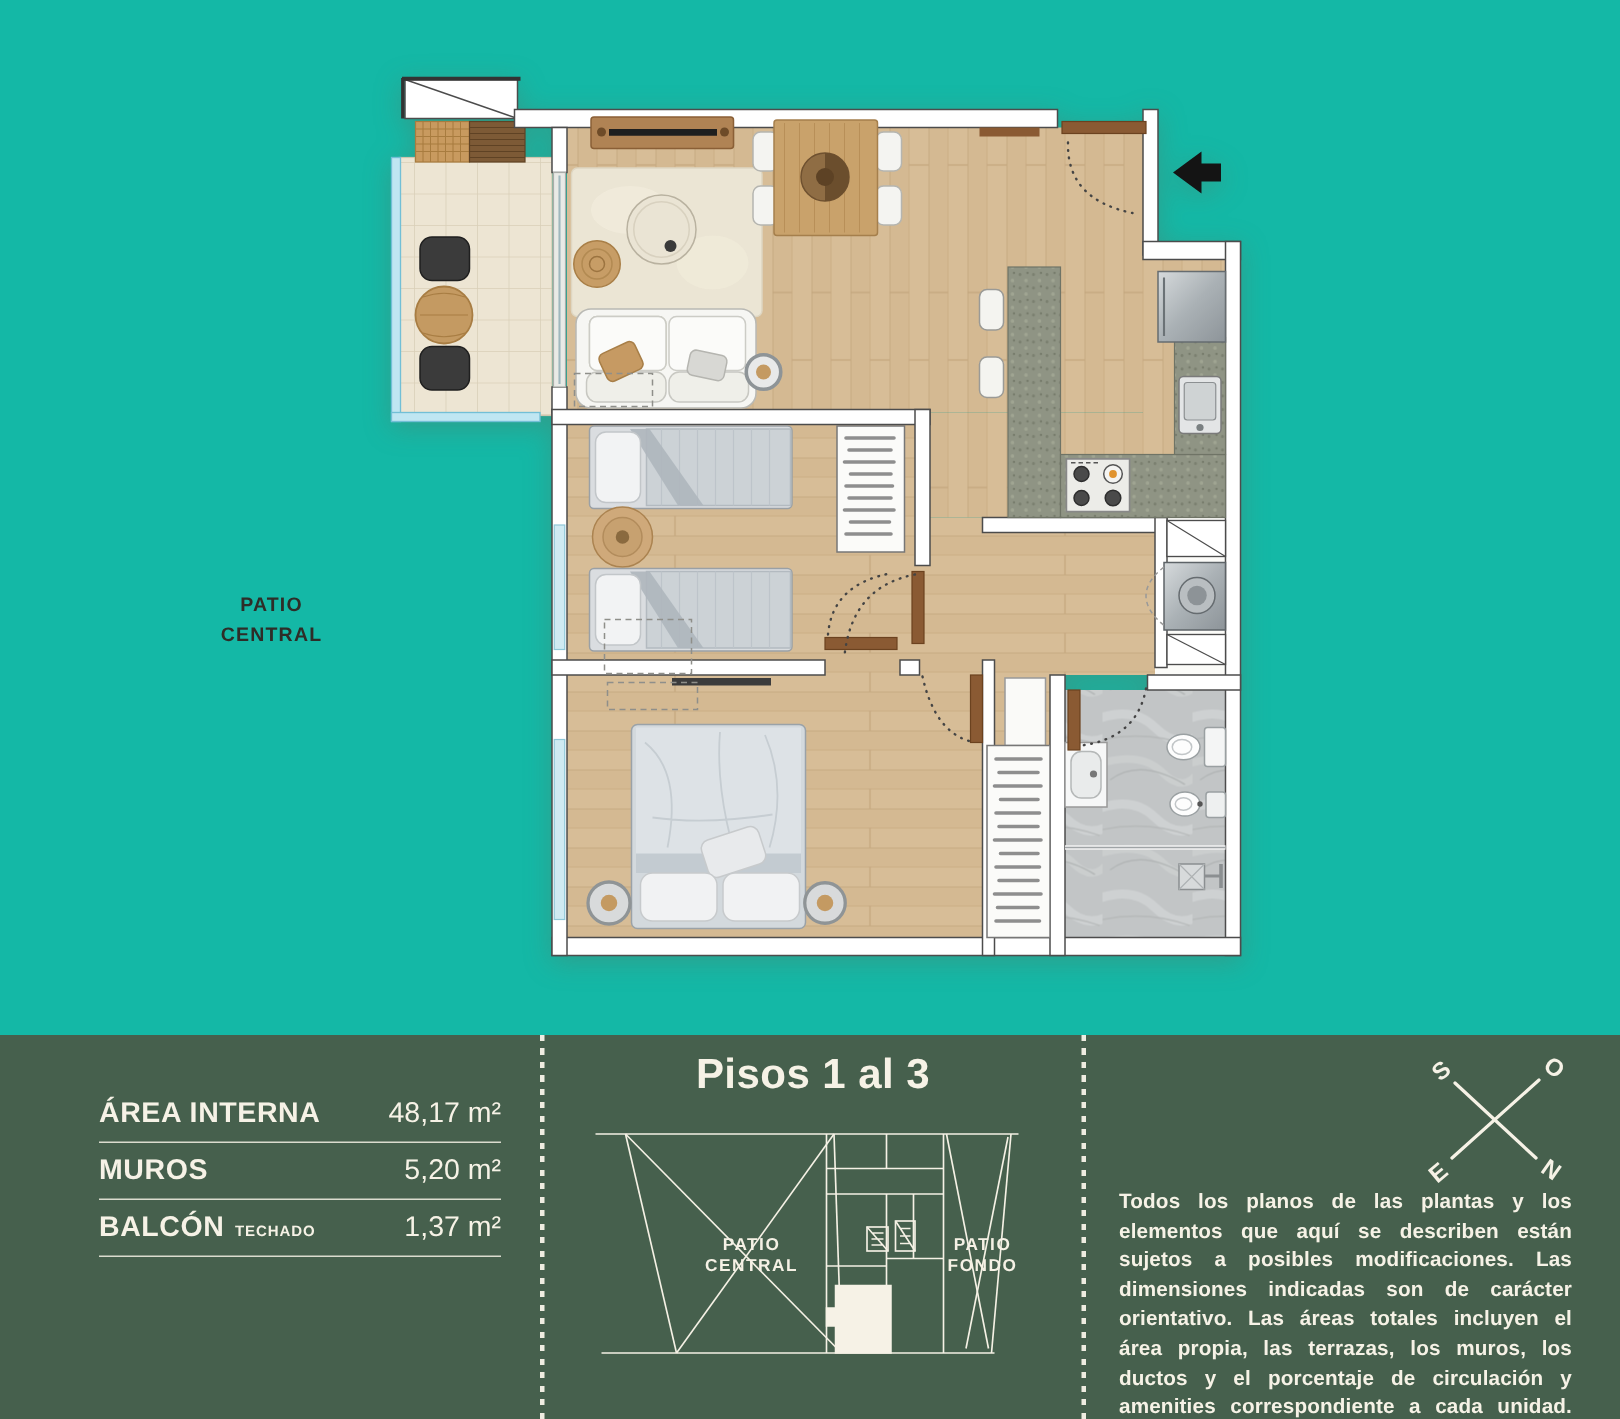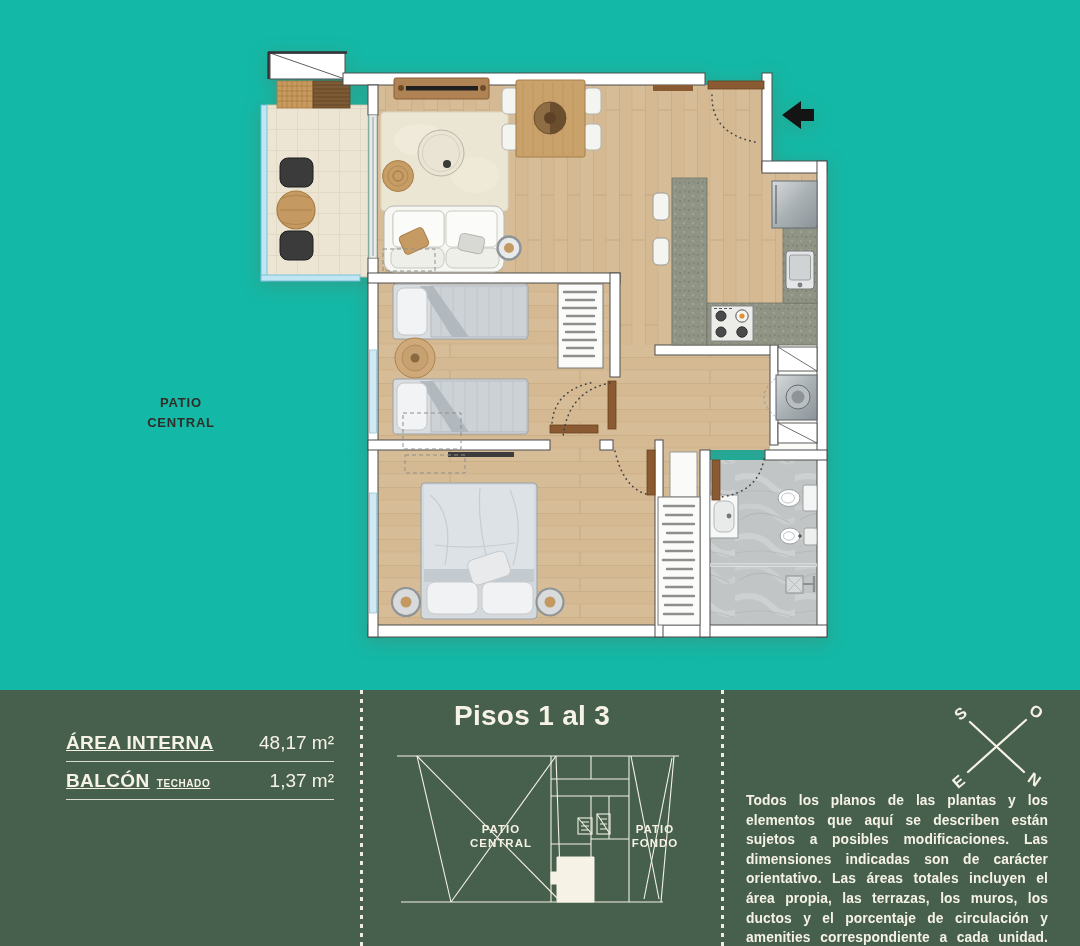--- a/index.html
+++ b/index.html
@@ -9,24 +9,24 @@
   .patio-label{position:absolute;left:126px;top:393px;width:110px;text-align:center;
                color:#2e2d28;font-size:13px;font-weight:600;letter-spacing:.8px;line-height:1.55;}
   #floorplan{position:absolute;left:255px;top:45px;filter:drop-shadow(0 4px 9px rgba(110,100,80,.30));}
   
   .panel{position:absolute;left:0;top:690px;width:1080px;height:256px;background:#46604D;color:#F6F2E6;}
   .vdash{position:absolute;top:0;bottom:0;width:3px;
          background:repeating-linear-gradient(to bottom,rgba(248,244,233,.95) 0 4px,transparent 4px 9px);}
   .areas{position:absolute;left:66px;top:34px;width:268px;}
   .arow{display:flex;justify-content:space-between;align-items:baseline;padding:8px 0 7px;}
   .arow.b{border-bottom:1.5px solid rgba(246,242,230,.85);}
-  .alabel{font-weight:bold;font-size:19px;letter-spacing:.4px;white-space:nowrap;text-decoration:underline;}
+  .alabel{font-weight:bold;font-size:19px;letter-spacing:.4px;white-space:nowrap;}
   .asub{font-size:10px;font-weight:bold;letter-spacing:.6px;margin-left:7px;}
   .aval{font-size:19px;font-weight:normal;white-space:nowrap;}
-  .kp-title{position:absolute;left:352px;top:10px;width:360px;text-align:center;
+  .kp-title{position:absolute;left:362px;top:10px;width:360px;text-align:center;
             font-size:28px;font-weight:bold;letter-spacing:.3px;}
   #keyplan{position:absolute;left:391px;top:54px;}
   #compass{position:absolute;left:944px;top:10px;}
   .disclaimer{position:absolute;left:746px;top:101px;width:302px;font-size:13.8px;font-weight:bold;
               line-height:19.6px;text-align:justify;text-align-last:justify;letter-spacing:.1px;}
 </style>
 </head>
 <body>
 
 <div class="canvas">
@@ -320,20 +320,24 @@
   </svg>
 
   <div class="panel">
     <div class="vdash" style="left:360px"></div>
     <div class="vdash" style="left:721px"></div>
 
     <div class="areas">
       <div class="arow b">
         <span class="alabel"><span>ÁREA INTERNA</span><span class="asub"></span></span>
         <span class="aval">48,17 m²</span>
+      </div>
+      <div class="arow b">
+        <span class="alabel"><span>MUROS</span><span class="asub"></span></span>
+        <span class="aval">5,20 m²</span>
       </div>
       <div class="arow b">
         <span class="alabel"><span>BALCÓN</span><span class="asub">TECHADO</span></span>
         <span class="aval">1,37 m²</span>
       </div>
     </div>
 
     <div class="kp-title">Pisos 1 al 3</div>
     <svg id="keyplan" width="300" height="168" viewBox="0 0 300 168">
       <g fill="none" stroke="#f5f1e5" stroke-width="1.1">

